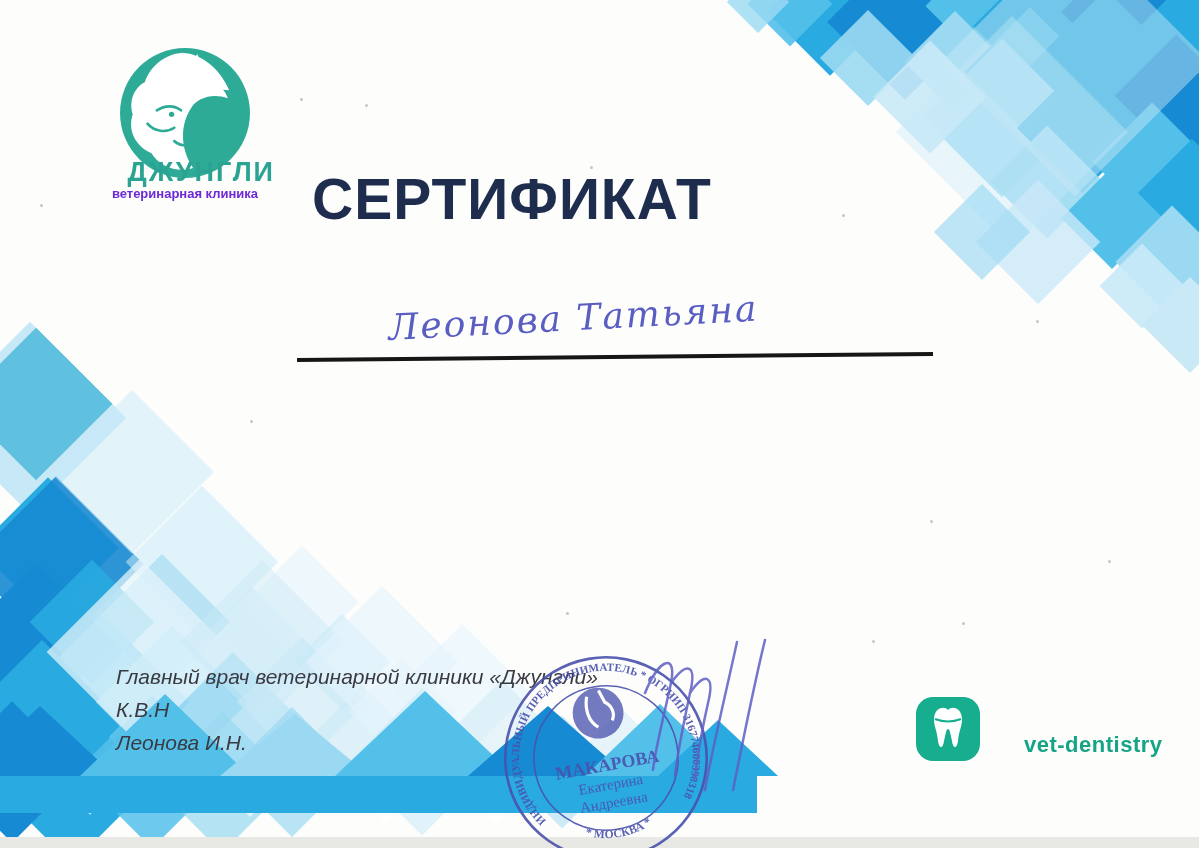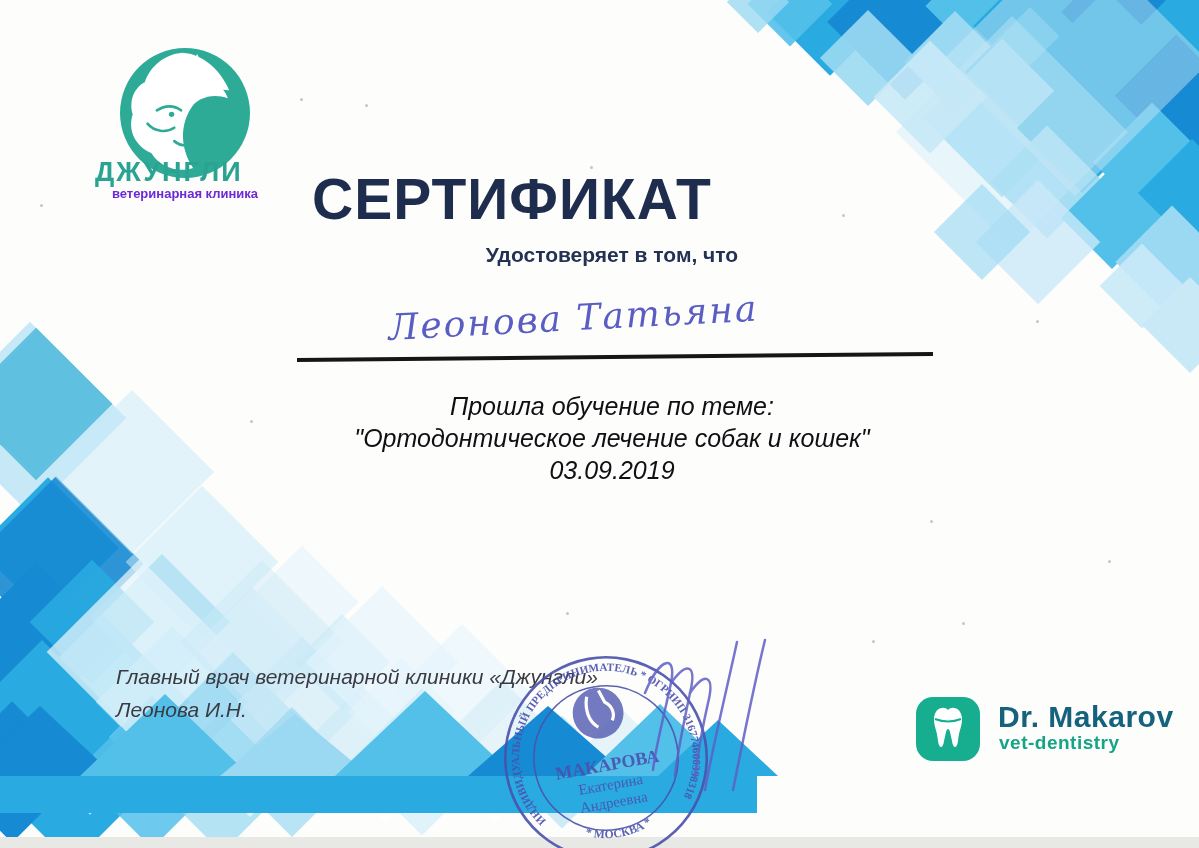--- a/index.html
+++ b/index.html
@@ -2,21 +2,21 @@
 <html><head>
 <meta charset="utf-8">
 <style>
   html,body{margin:0;padding:0;background:#fff;}
   #page{position:relative;width:1199px;height:848px;background:#fdfdfc;overflow:hidden;
         font-family:"Liberation Sans",sans-serif;}
   .abs{position:absolute;}
   .diamond{position:absolute;}
   .tri{position:absolute;width:0;height:0;}
   
-  .clinic-name{position:absolute;left:95px;top:157px;width:180px;text-align:left;
+  .clinic-name{position:absolute;left:95px;top:157px;width:180px;text-align:right;
     font-size:27px;font-weight:bold;letter-spacing:2px;color:#2aa392;z-index:5;}
   .clinic-tagline{position:absolute;left:95px;top:186px;width:180px;text-align:center;
     font-size:13px;font-weight:bold;color:#6d28d9;z-index:5;}
   
   .title{position:absolute;left:312px;top:166px;width:600px;text-align:left;
     font-size:57px;font-weight:800;letter-spacing:1px;color:#1e2c4e;z-index:5;}
   .certifies{position:absolute;left:362px;top:243px;width:500px;text-align:center;
     font-size:21px;font-weight:600;color:#233153;z-index:5;}
   .handwriting{position:absolute;left:388px;top:296px;width:420px;
     font-family:"DejaVu Serif",serif;font-style:italic;font-size:36px;color:#5a5ec2;
@@ -26,21 +26,21 @@
   .body-lines{position:absolute;left:312px;top:390px;width:600px;text-align:center;
     font-size:25px;font-style:italic;color:#101014;line-height:32px;z-index:5;}
   
   .signer{position:absolute;left:116px;top:660px;width:560px;font-size:21px;
     font-style:italic;color:#3a3a42;line-height:33px;z-index:5;}
   
   .partner-square{position:absolute;left:916px;top:697px;width:64px;height:64px;
     border-radius:17px;background:#17ad8f;z-index:5;}
   .partner-name{position:absolute;left:998px;top:700px;font-size:30px;font-weight:bold;
     color:#14627c;letter-spacing:0.5px;z-index:5;}
-  .partner-tagline{position:absolute;left:999px;top:732px;font-size:19px;font-weight:bold;
+  .partner-tagline{position:absolute;left:1024px;top:732px;font-size:22px;font-weight:bold;
     color:#16a487;letter-spacing:0.5px;z-index:5;}
   .stamp{position:absolute;left:500px;top:652px;z-index:6;opacity:0.9;}
   .scribble{position:absolute;left:615px;top:638px;z-index:7;opacity:0.85;}
   .gray-strip{position:absolute;left:0;top:837px;width:1199px;height:11px;background:#e8e8e5;z-index:4;}
   .band{position:absolute;left:0;top:775px;width:757px;height:38px;background:#29aae1;z-index:1;}
   .speck{position:absolute;width:3px;height:3px;border-radius:50%;background:#8a8f99;opacity:.5;z-index:3;}
 </style>
 </head>
 <body>
 
@@ -129,32 +129,27 @@
     <path fill="#ffffff" d="M96 10 C70 12 48 30 40 54 C24 62 16 82 22 102 C14 126 26 150 50 160
       C62 180 90 190 112 182 C96 158 92 128 104 102 C118 72 142 62 166 66 C152 34 126 12 96 10 Z"></path>
     <path fill="#ffffff" d="M118 12 L140 54 C152 58 160 66 164 78 C142 70 120 76 106 94 C98 70 104 36 118 12 Z"></path>
     <path fill="none" stroke="#2eab97" stroke-width="4" stroke-linecap="round" d="M58 96 C70 88 84 88 94 96 M44 116 C54 128 72 130 84 122 M84 142 C96 152 112 150 120 138"></path>
     <circle cx="80" cy="102" r="4" fill="#2eab97"></circle>
   </svg>
   <div class="clinic-name">ДЖУНГЛИ</div>
   <div class="clinic-tagline">ветеринарная клиника</div>
 
   <div class="title">СЕРТИФИКАТ</div>
-  <div class="certifies">Удостоверяет в том, что</div>
   <div class="handwriting">Леонова Татьяна</div>
   <div class="rule"></div>
 
-  <div class="body-lines">
-    <div>Прошла обучение по теме:</div>
-    <div>"Ортодонтическое лечение собак и кошек"</div>
-    <div>03.09.2019</div>
-  </div>
 
   <div class="signer">
     <div>Главный врач ветеринарной клиники «Джунгли»</div>
+    <div>К.В.Н</div>
     <div>Леонова И.Н.</div>
   </div>
 
   <svg class="stamp" width="212" height="212" viewBox="0 0 200 200">
     <g transform="rotate(-10 100 100)" fill="none" stroke="#4a52ad">
       <circle cx="100" cy="100" r="95" stroke-width="2.5"></circle>
       <circle cx="100" cy="100" r="68" stroke-width="1.5"></circle>
       <defs>
         <path id="arcTop" d="M 33 147 A 82 82 0 1 1 167 147"></path>
         <path id="arcBot" d="M 45 152 A 76 76 0 0 0 155 152"></path>
@@ -183,21 +178,20 @@
     </g>
   </svg>
 
   <div class="partner-square">
     <svg width="64" height="64" viewBox="0 0 64 64">
       <path fill="#ffffff" d="M18 22 C18 11 28 8 32 13 C36 8 46 11 46 22 C46 30 43 33 42 44
         C41 52 37 52 36 44 L34 35 C33 31 31 31 30 35 L28 44 C27 52 23 52 22 44 C21 33 18 30 18 22 Z"></path>
       <path d="M19 22 C27 25 37 25 45 22" stroke="#17ad8f" stroke-width="2" fill="none"></path>
     </svg>
   </div>
-  <div class="partner-name">Dr. Makarov</div>
   <div class="partner-tagline">vet-dentistry</div>
 
 <div class="speck" style="left: 365px; top: 104px;"></div>
     <div class="speck" style="left: 300px; top: 98px;"></div>
     <div class="speck" style="left: 590px; top: 166px;"></div>
     <div class="speck" style="left: 842px; top: 214px;"></div>
     <div class="speck" style="left: 1036px; top: 320px;"></div>
     <div class="speck" style="left: 250px; top: 420px;"></div>
     <div class="speck" style="left: 962px; top: 622px;"></div>
     <div class="speck" style="left: 566px; top: 612px;"></div>

